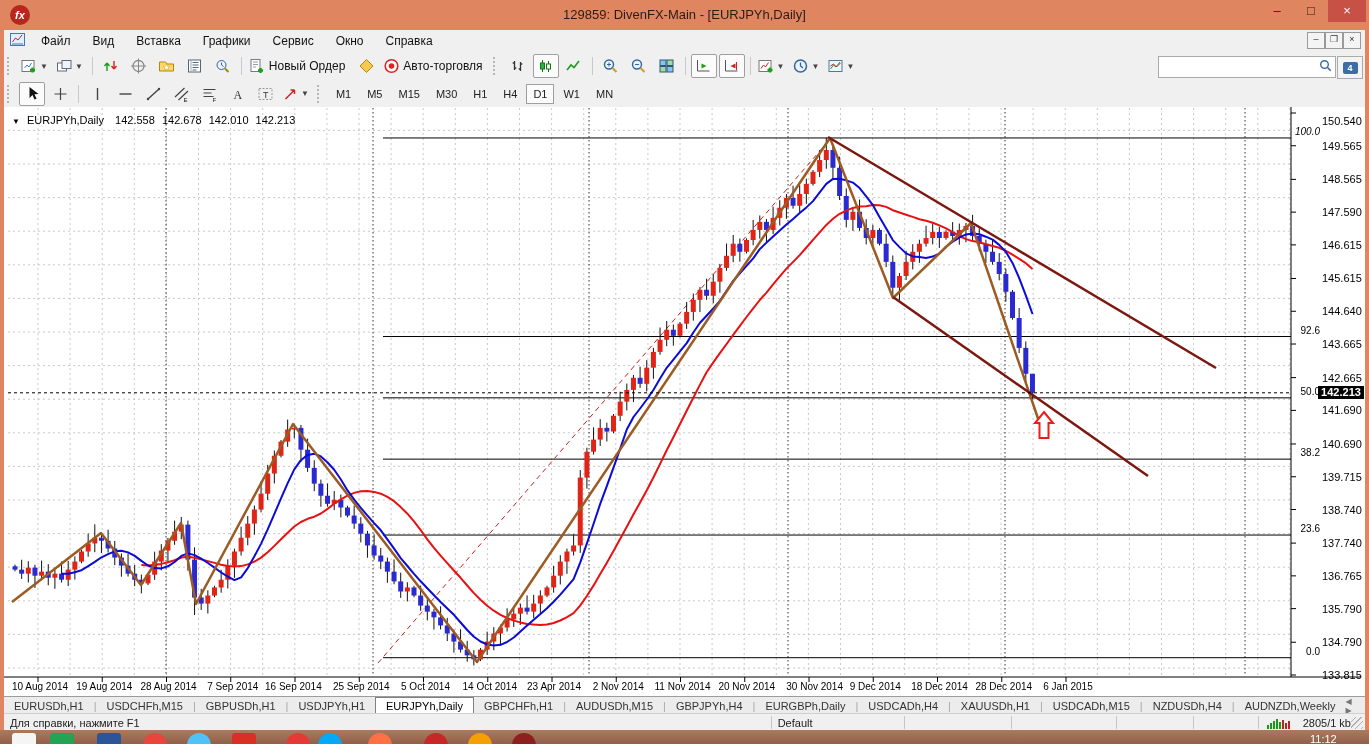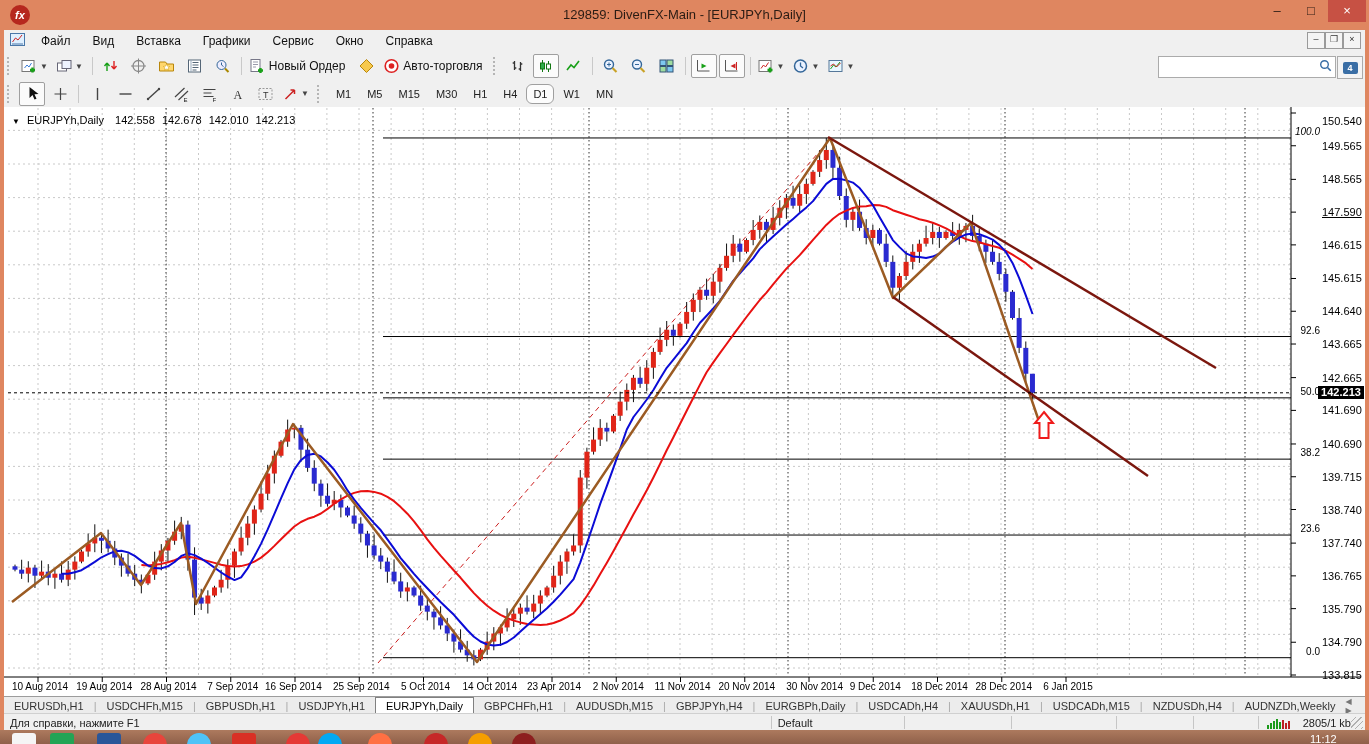--- a/index.html
+++ b/index.html
@@ -29,21 +29,21 @@
   #toolbar3{top:80px;height:27px;border-bottom:1px solid #b8b8b8;}
   .grip{width:4px;height:18px;border-left:2px dotted #b5b5b5;margin:0 5px 0 3px;}
   .tsep{width:1px;height:18px;background:#c9c9c9;margin:0 4px;}
   .tbtn{height:22px;min-width:22px;display:flex;align-items:center;justify-content:center;
         padding:0 1px;margin:0 1px;border:1px solid transparent;border-radius:2px;}
   .tbtn.active{background:#fbfbfb;border:1px solid #9f9f9f;}
   .tbtn svg{width:17px;height:16px;}
   .tbtn .lbl{font-size:12px;color:#111;padding:0 4px 0 3px;}
   .caret{font-size:8px;color:#444;padding:0 2px;}
   .tfbtn{font-size:11px;color:#222;padding:3px 6px;margin:0 1px;border:1px solid transparent;}
-  .tfbtn.active{background:#fcfcfc;border:1px solid #9f9f9f;border-radius:6px;}
+  .tfbtn.active{background:#fcfcfc;border:1px solid #9f9f9f;border-radius:0;}
   #search-box{top:56px;left:1158px;width:176px;height:20px;background:#fff;
               border:1px solid #ababab;display:flex;align-items:center;}
   #search-input{border:0;outline:0;flex:1;font-size:11px;padding:0 4px;background:transparent;}
   #chat-btn{top:56px;left:1337px;width:24px;height:21px;border:1px solid #ababab;background:#f4f4f4;
             display:flex;align-items:center;justify-content:center;}
   #chat-bubble{width:15px;height:12px;background:#3a6ea5;border-radius:2px;color:#fff;
                font-size:9px;font-weight:bold;text-align:center;line-height:12px;}
   
   #chartwrap{left:4px;top:107px;width:1361px;height:589px;background:#fff;}
   #chartsvg{left:0;top:0;}
@@ -841,21 +841,21 @@
     <span style="margin-right:8px;">EURJPYh,Daily</span>
     <span>142.558</span>
     <span>142.678</span>
     <span>142.010</span>
     <span>142.213</span>
   </div>
   <div id="paxis">
       <div class="pricelabel" style="top: 8px;">150.540</div>
       <div class="pricelabel" style="top: 32.7623px;">149.565</div>
       <div class="pricelabel" style="top: 66.3647px;">148.565</div>
-      <div class="pricelabel" style="top: 99.1271px; text-decoration: underline;">147.590</div>
+      <div class="pricelabel" style="top: 99.1271px;">147.590</div>
       <div class="pricelabel" style="top: 131.889px;">146.615</div>
       <div class="pricelabel" style="top: 165.492px;">145.615</div>
       <div class="pricelabel" style="top: 198.254px;">144.640</div>
       <div class="pricelabel" style="top: 231.016px;">143.665</div>
       <div class="pricelabel" style="top: 264.619px;">142.665</div>
       <div class="pricelabel" style="top: 297.381px;">141.690</div>
       <div class="pricelabel" style="top: 330.984px;">140.690</div>
       <div class="pricelabel" style="top: 363.746px;">139.715</div>
       <div class="pricelabel" style="top: 396.508px;">138.740</div>
       <div class="pricelabel" style="top: 430.111px;">137.740</div>

